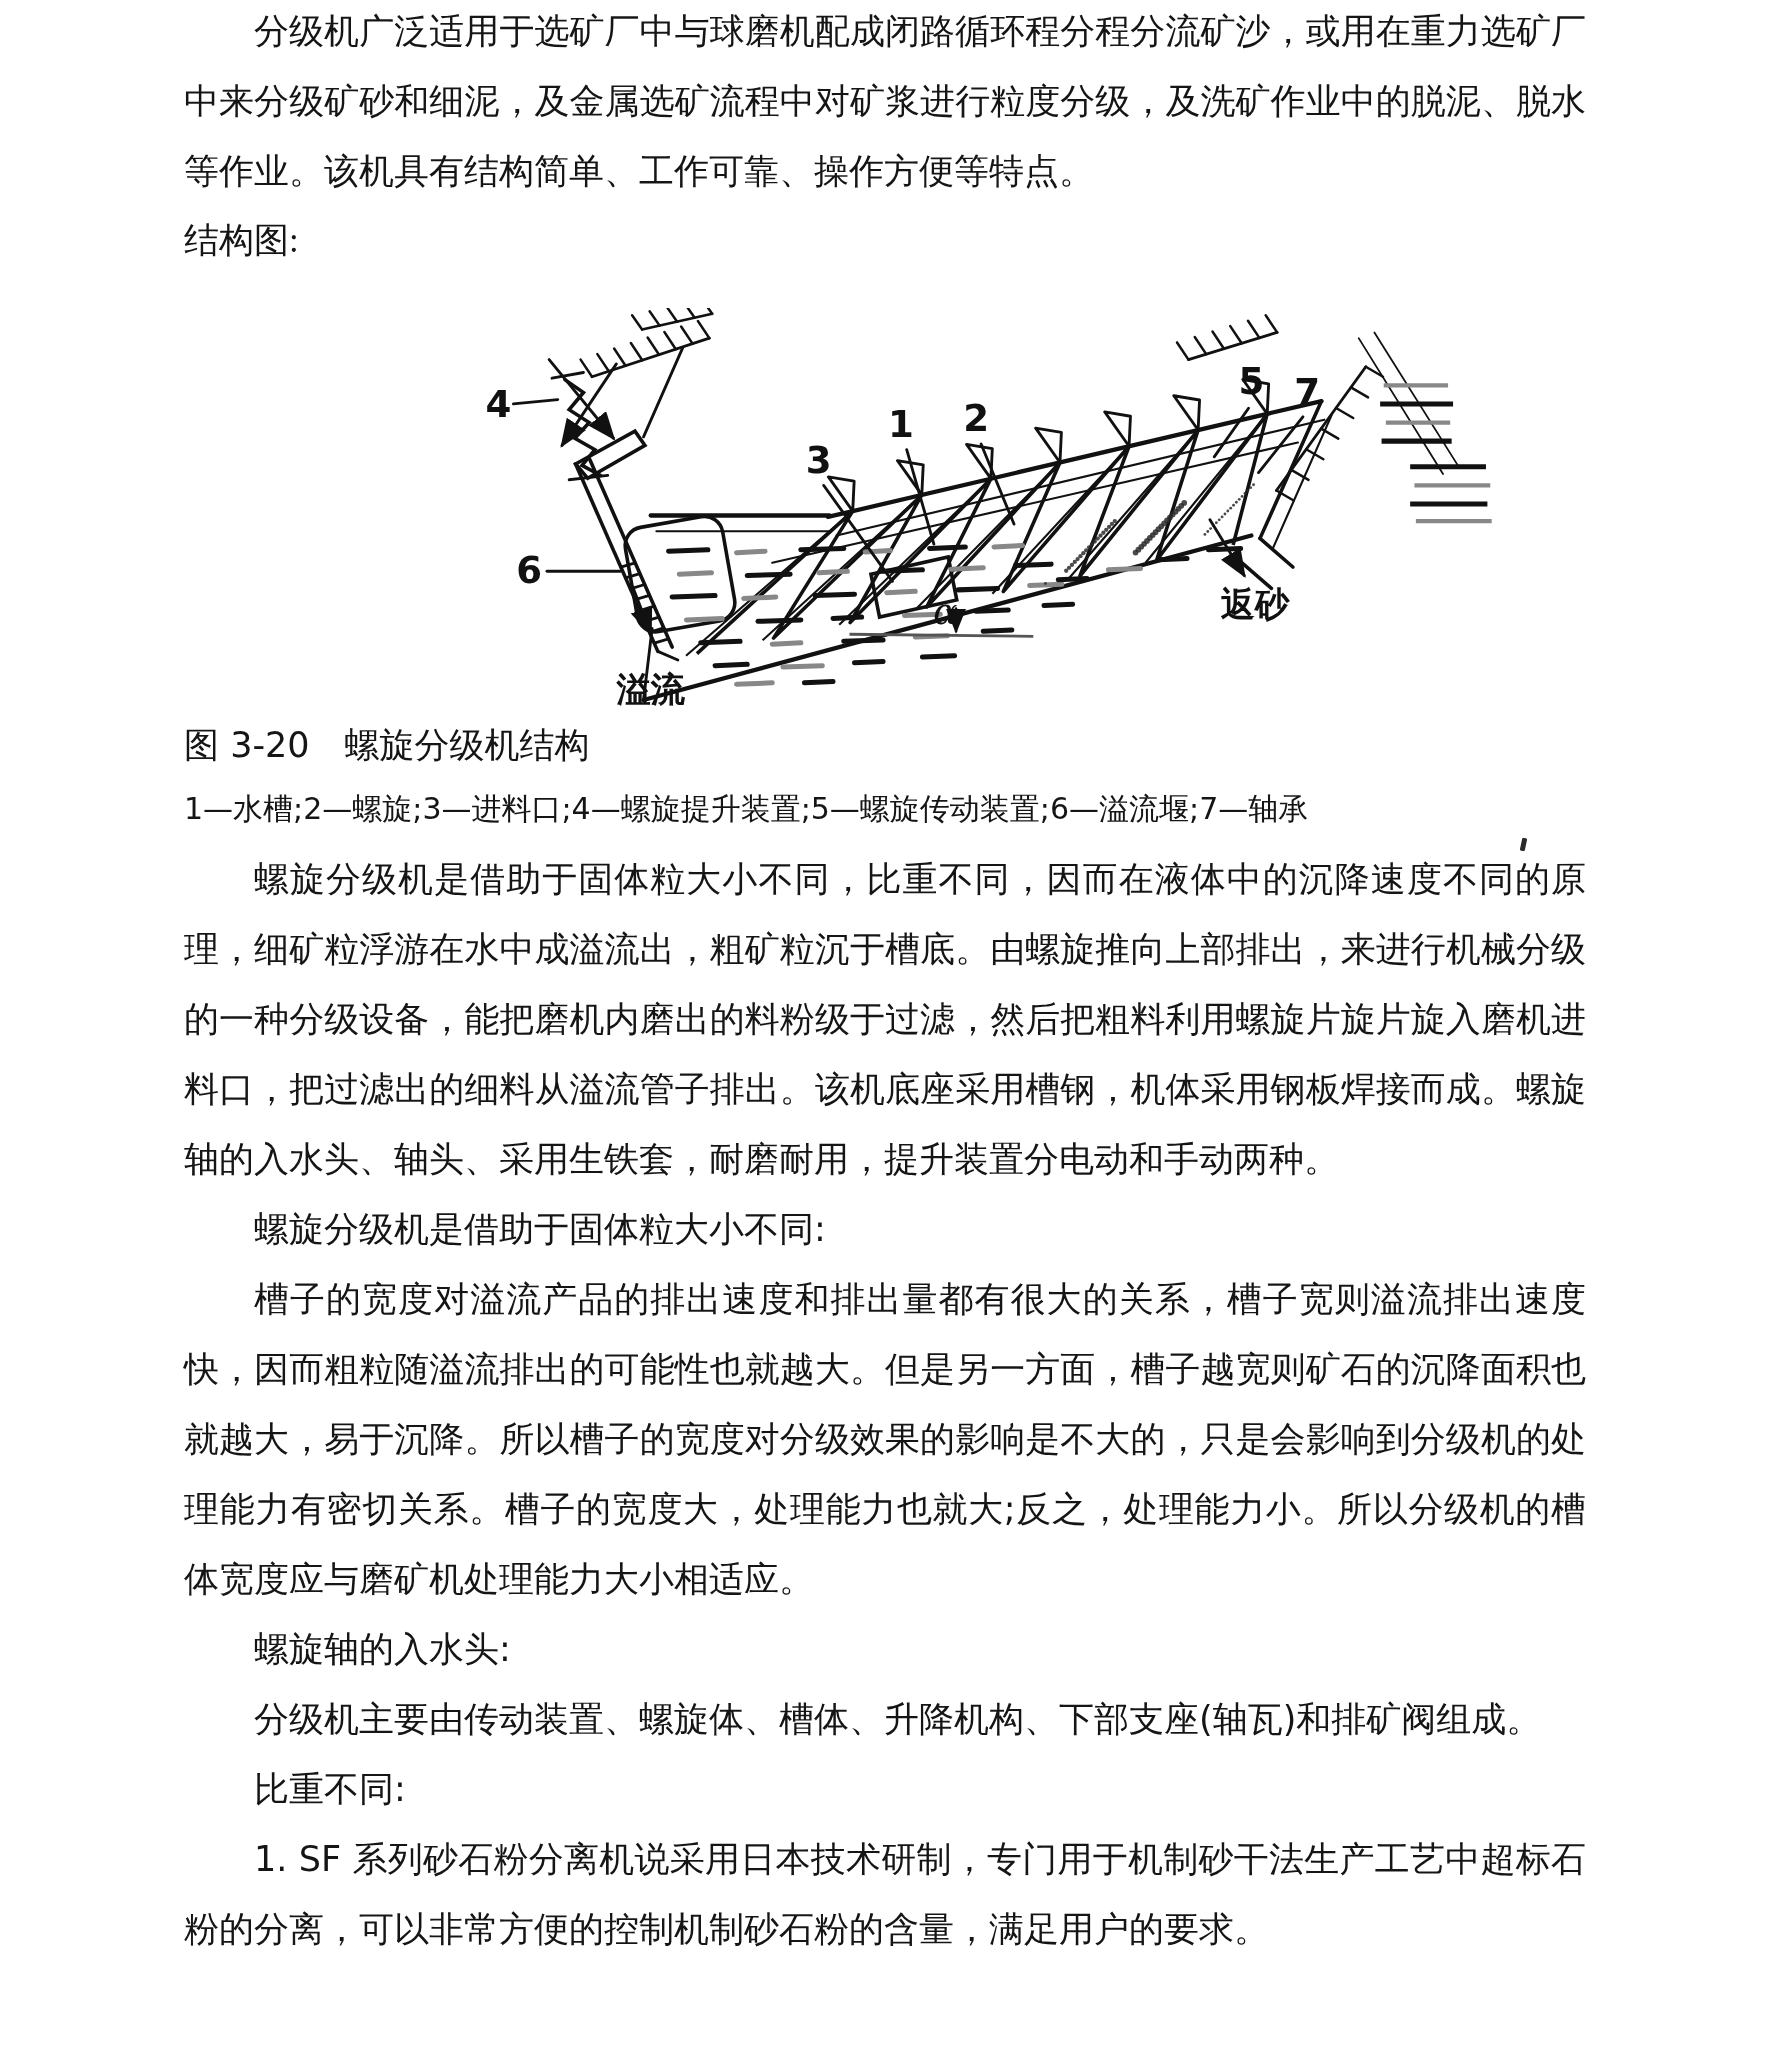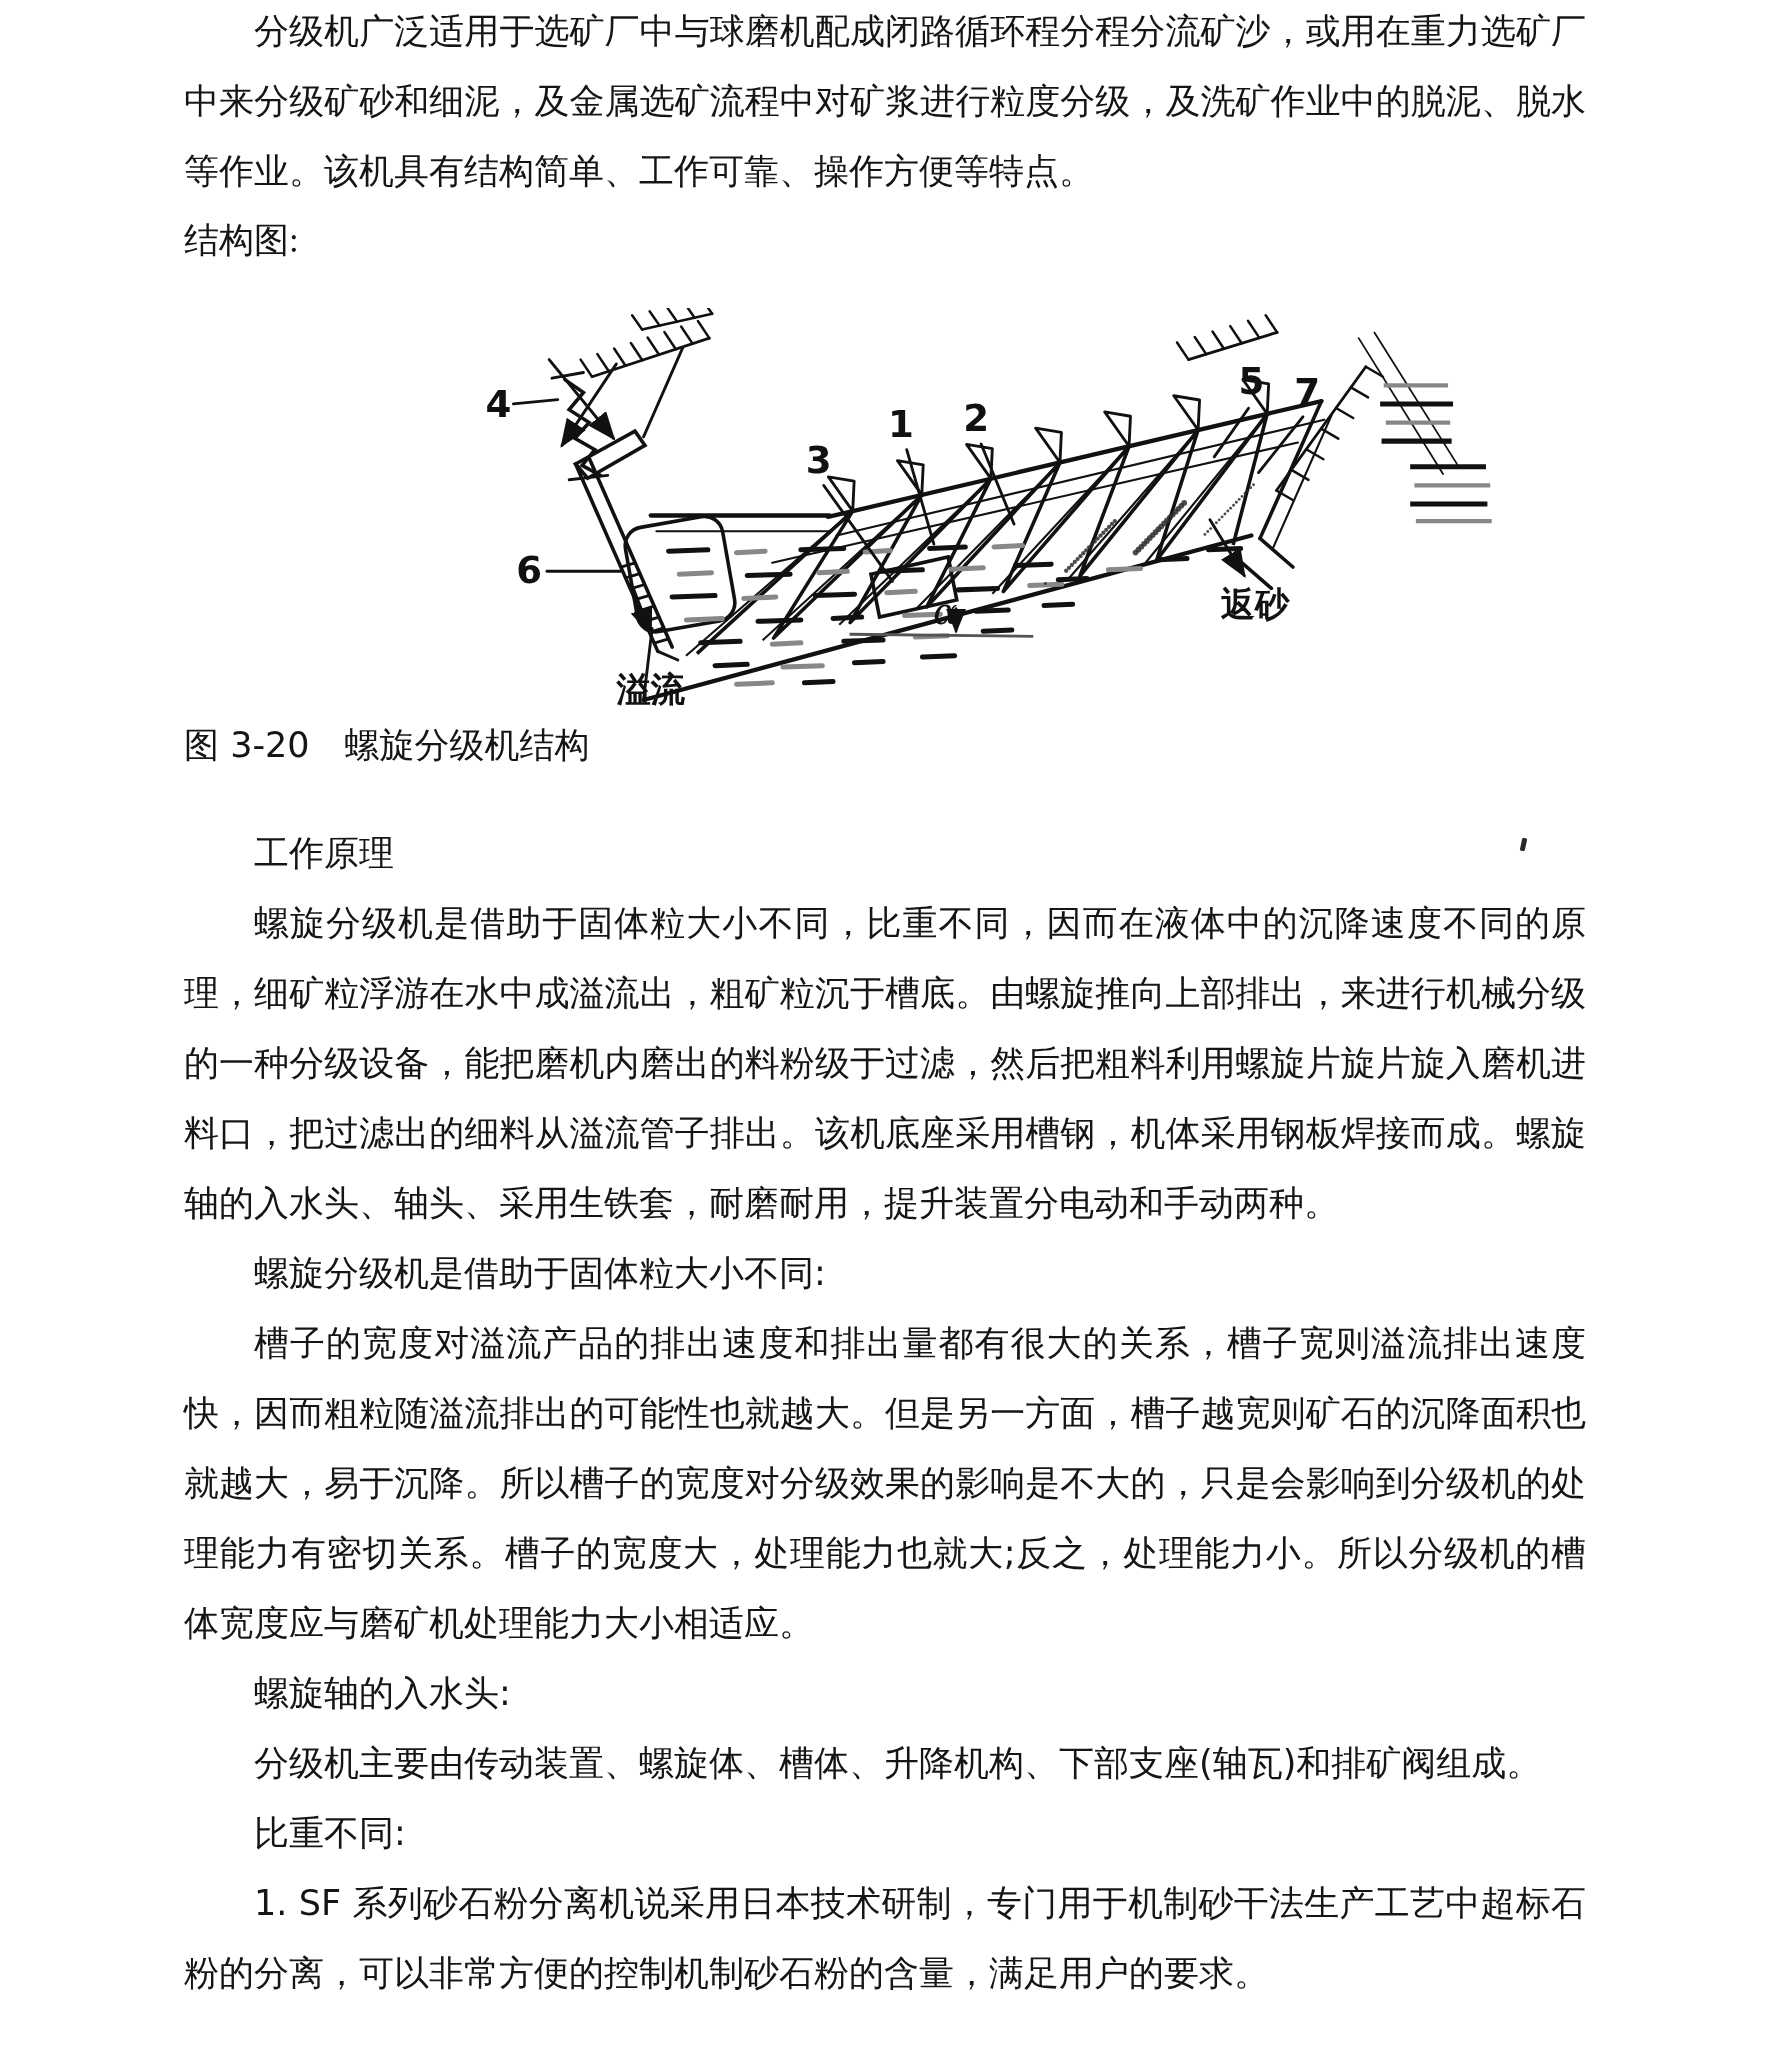--- a/index.html
+++ b/index.html
@@ -265,22 +265,22 @@
         <text class="num" x="765" y="172">2</text>
         <text class="num" x="1150" y="120">5</text>
         <text class="num" x="1228" y="135">7</text>
         <text class="alpha" x="722" y="442">α</text>
         <text class="cjk" x="310" y="550">溢流</text>
         <text class="cjk" x="1155" y="430">返砂</text>
       </svg>
     </div>
 
     <p class="caption">图 3-20　螺旋分级机结构</p>
-
-    <p class="indent wp">工作原理</p>
+    <p class="legend">1—水槽;2—螺旋;3—进料口;4—螺旋提升装置;5—螺旋传动装置;6—溢流堰;7—轴承</p>
+
     <p class="indent">螺旋分级机是借助于固体粒大小不同，比重不同，因而在液体中的沉降速度不同的原理，细矿粒浮游在水中成溢流出，粗矿粒沉于槽底。由螺旋推向上部排出，来进行机械分级的一种分级设备，能把磨机内磨出的料粉级于过滤，然后把粗料利用螺旋片旋片旋入磨机进料口，把过滤出的细料从溢流管子排出。该机底座采用槽钢，机体采用钢板焊接而成。螺旋轴的入水头、轴头、采用生铁套，耐磨耐用，提升装置分电动和手动两种。</p>
 
     <p class="indent">螺旋分级机是借助于固体粒大小不同:</p>
     <p class="indent">槽子的宽度对溢流产品的排出速度和排出量都有很大的关系，槽子宽则溢流排出速度快，因而粗粒随溢流排出的可能性也就越大。但是另一方面，槽子越宽则矿石的沉降面积也就越大，易于沉降。所以槽子的宽度对分级效果的影响是不大的，只是会影响到分级机的处理能力有密切关系。槽子的宽度大，处理能力也就大;反之，处理能力小。所以分级机的槽体宽度应与磨矿机处理能力大小相适应。</p>
 
     <p class="indent">螺旋轴的入水头:</p>
     <p class="indent">分级机主要由传动装置、螺旋体、槽体、升降机构、下部支座(轴瓦)和排矿阀组成。</p>
 
     <p class="indent">比重不同:</p>
     <p class="indent">1. SF 系列砂石粉分离机说采用日本技术研制，专门用于机制砂干法生产工艺中超标石粉的分离，可以非常方便的控制机制砂石粉的含量，满足用户的要求。</p>

